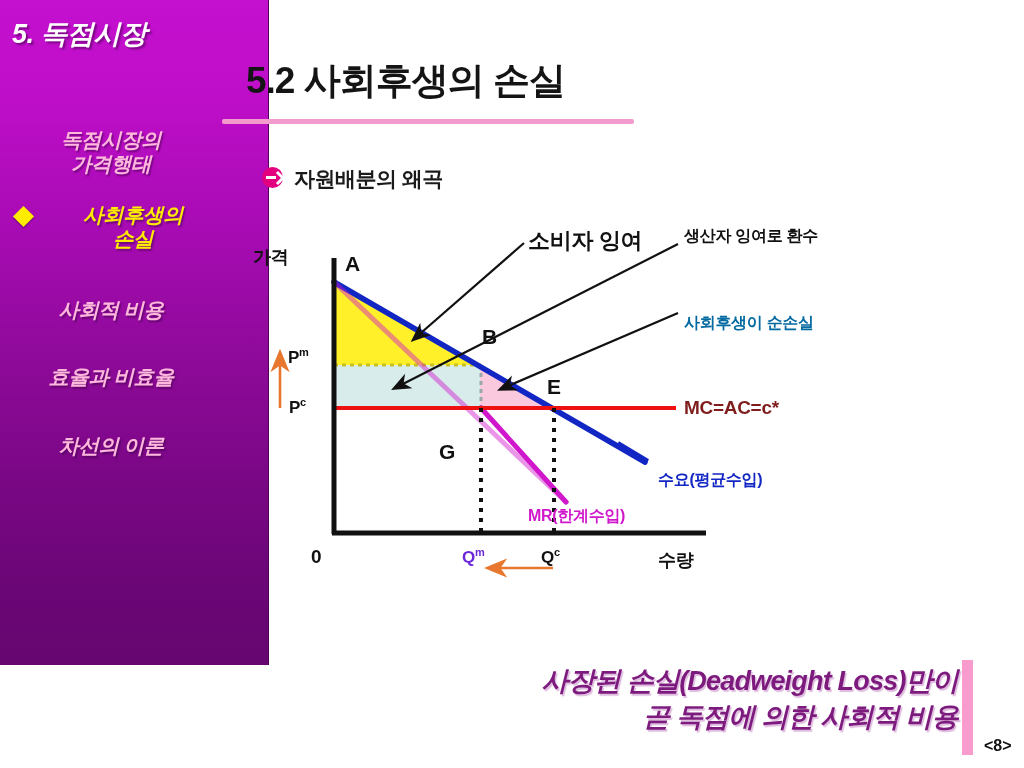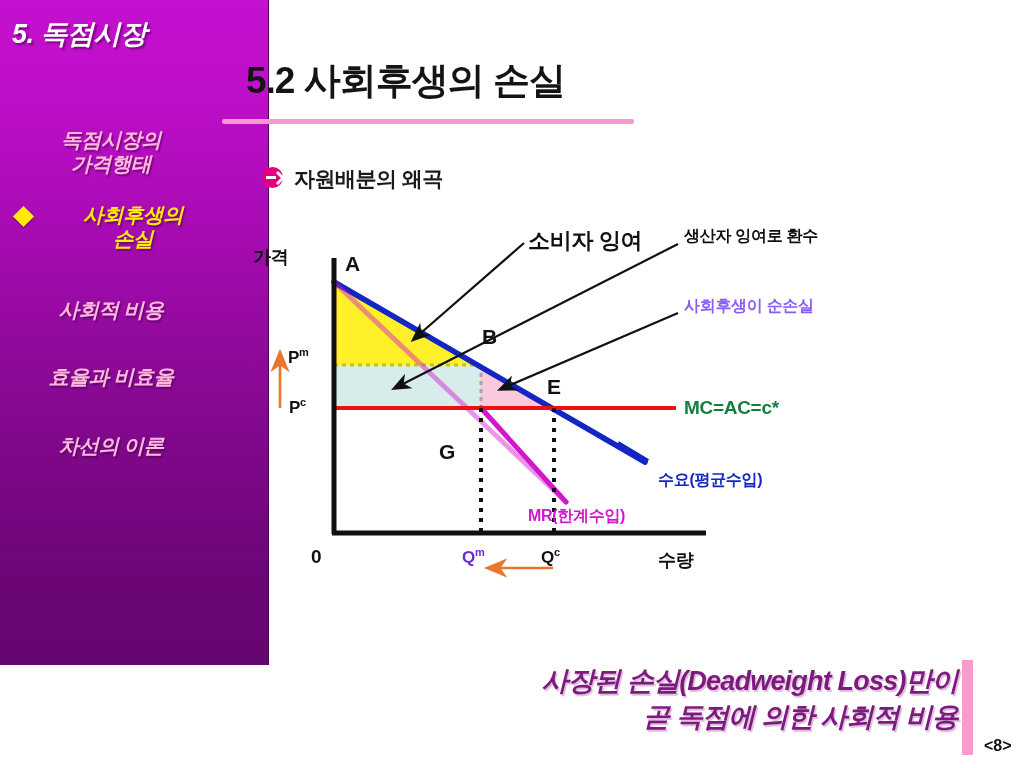--- a/index.html
+++ b/index.html
@@ -82,22 +82,22 @@
   #lbl-E{left:547px;top:375px;font-size:21px;color:#111;}
   #lbl-G{left:439px;top:440px;font-size:21px;color:#111;}
   #lbl-Pm{left:288px;top:346px;font-size:17px;color:#111;}
   #lbl-Pc{left:289px;top:396px;font-size:17px;color:#111;}
   #lbl-Qm{left:462px;top:546px;font-size:17px;color:#6d28d9;}
   #lbl-Qc{left:541px;top:546px;font-size:17px;color:#111;}
   .sup{font-size:11px;vertical-align:super;}
 
   #lbl-cs{left:528px;top:226px;font-size:22px;color:#111;}
   #lbl-ps{left:684px;top:226px;font-size:16px;color:#111;}
-  #lbl-dwl{left:684px;top:296px;font-size:16px;color:#8b5cf6;}
-  #lbl-mc{left:684px;top:397px;font-size:19px;color:#15803d;}
+  #lbl-dwl{left:684px;top:313px;font-size:16px;color:#0369a1;}
+  #lbl-mc{left:684px;top:397px;font-size:19px;color:#7f1d1d;}
   #lbl-demand{left:658px;top:470px;font-size:16px;color:#1226c4;}
   #lbl-mr{left:528px;top:506px;font-size:16px;color:#d117cc;}
 
   
   #footer{
     position:absolute;left:330px;top:664px;width:628px;
     text-align:right;font-size:27px;font-weight:bold;font-style:italic;
     color:#7d1a7d;line-height:1.32;letter-spacing:-0.8px;
     text-shadow:1.5px 1.5px 1px rgba(160,60,160,.35);
   }

